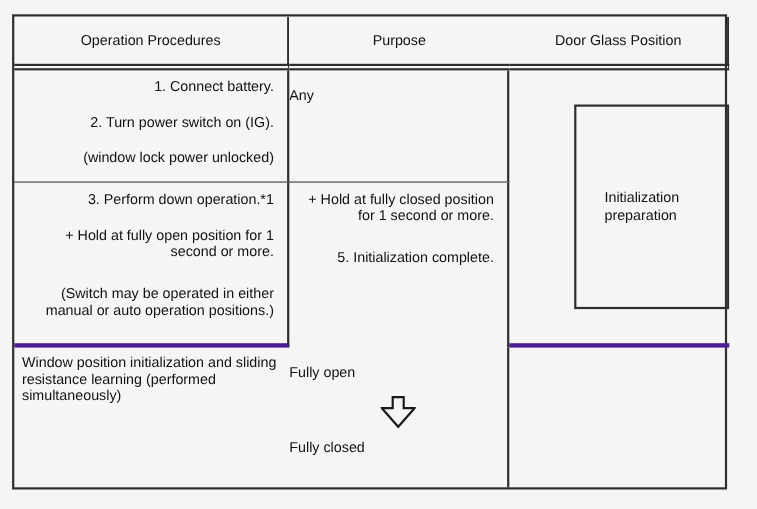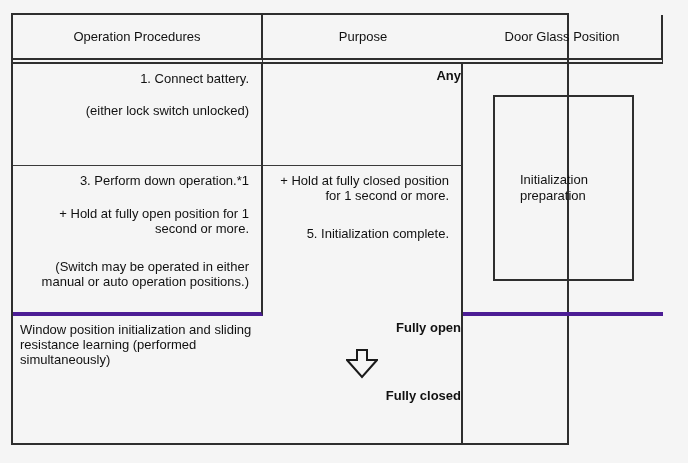--- a/index.html
+++ b/index.html
@@ -13,21 +13,21 @@
     background: #f5f5f5;
     font-family: "Liberation Sans", sans-serif;
     font-size: 13px;
     color: #111111;
     overflow: hidden;
   }
   .tbl {
     position: absolute;
     left: 11px;
     top: 13px;
-    width: 558px;
+    width: 650px;
     height: 432px;
     box-sizing: border-box;
     border: 2px solid #2e2e2e;
     display: grid;
     grid-template-columns: 250px 200px 200px;
     grid-template-rows: 49px 102px 150px 127px;
   }
   .cell {
     box-sizing: border-box;
     overflow: hidden;
@@ -44,35 +44,34 @@
   .r2b { border-bottom: 4px solid #4c1d95; }
   .proc {
     padding: 7px 12px 0 6px;
     line-height: 15px;
     text-align: right;
   }
   .proc p { margin: 0 0 17px 0; }
   .proc p.gap-s { margin-bottom: 18px; }
   .proc p.gap-l { margin-bottom: 23px; }
   .glass {
-    text-align: right;
-    padding-top: 4px;
+    text-align: left;
+    padding-top: 15px;
     line-height: 15px;
-    font-weight: bold;
   }
   .glass .arrow {
     display: block;
     margin: 14px auto 9px auto;
   }
   .purpose-merged {
     grid-column: 3;
     grid-row: 2 / span 2;
     display: flex;
     align-items: center;
-    justify-content: center;
+    justify-content: flex-end;
   }
   .init-box {
     width: 141px;
     height: 186px;
     box-sizing: border-box;
     border: 2px solid #2e2e2e;
     display: flex;
     align-items: center;
     justify-content: center;
   }
@@ -96,21 +95,22 @@
   </div>
   <div class="cell hd">
     <span>Purpose</span>
   </div>
   <div class="cell hd vr">
     <span>Door Glass Position</span>
   </div>
 
   <div class="cell proc vr r1b">
     <p>1. Connect battery.</p>
-    <p>(either lock switch unlocked)</p>
+    <p>2. Turn power switch on (IG).</p>
+    <p>(window lock power unlocked)</p>
   </div>
   <div class="cell glass vr r1b">
     <span>Any</span>
   </div>
   <div class="cell purpose-merged r2b">
     <div class="init-box">
       <div class="txt">Initialization preparation</div>
     </div>
   </div>
 

